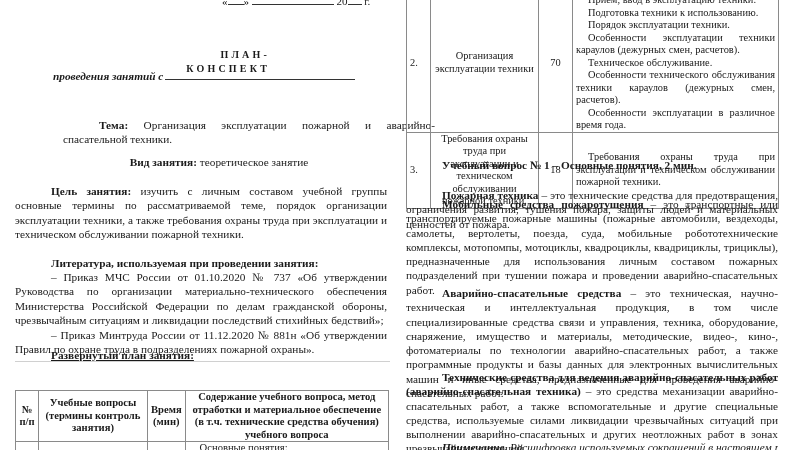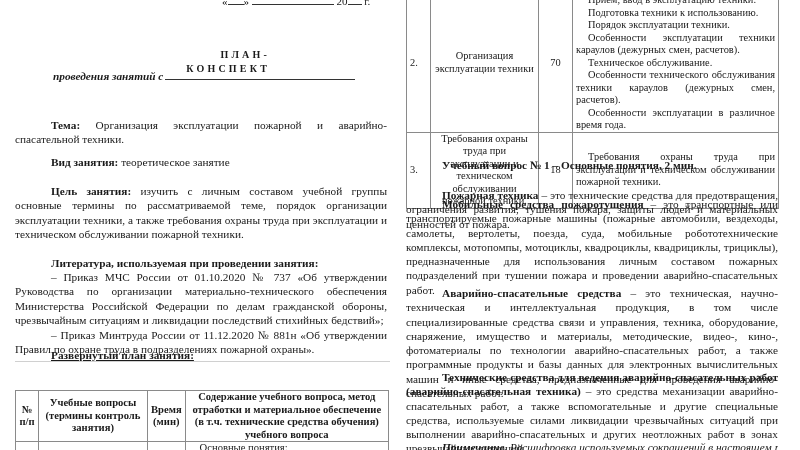--- a/index.html
+++ b/index.html
@@ -15,21 +15,21 @@
   .just { text-align:justify; }
   .ind { text-indent:36px; }
 
   
   .date-line { left:222px; top:-6px; width:160px; font-size:11px; }
   .date-line .u { display:inline-block; border-bottom:1px solid #333; height:10px; vertical-align:baseline; }
   .title { left:140px; top:48px; width:130px; text-align:right; font-weight:bold; letter-spacing:3.2px; font-size:10px; }
   .subtitle { left:53px; top:69px; font-weight:bold;font-style:italic; }
   .subtitle .u { display:inline-block; width:190px; border-bottom:1px solid #333; height:10px; margin-left:2px; }
   .left-block { left:15px; width:372px; }
-  .row-split { display:flex; justify-content:space-between; }
+  .row-split { display:flex; justify-content:center; }
 
   .page-break { left:15px; top:361px; width:375px; height:0; border-top:1px solid #d0d0d0; }
 
   table.plan { border-collapse:collapse; position:absolute; font-size:10.6px; line-height:12.6px; }
   table.plan td, table.plan th { border:1px solid #8a8a8a; padding:0 3px; vertical-align:middle; }
   table.plan th { font-weight:bold; text-align:center; }
   .c { text-align:center; }
 
   
   .right-block { left:406px; width:372px; }
@@ -42,21 +42,21 @@
   <span class="u" style="width:82px"></span>
   <span>20</span><span class="u" style="width:14px"></span>
   <span>г.</span>
 </div>
 
 <div class="abs title">ПЛАН-КОНСПЕКТ</div>
 <div class="abs subtitle">
   <span>проведения занятий с</span><span class="u"></span>
 </div>
 
-<div class="abs left-block just ind" style="top:118px;">
+<div class="abs left-block just ind" style="top:118px;margin-left:48px;">
   <span class="b">Тема:</span>
   <span>Организация эксплуатации пожарной и аварийно-спасательной техники.</span>
 </div>
 
 <div class="abs left-block row-split" style="top:155px; padding-left:36px; box-sizing:border-box;">
   <span><span class="b">Вид занятия:</span> <span>теоретическое занятие</span></span>
 </div>
 
 <div class="abs left-block just ind" style="top:184px;">
   <span class="b">Цель занятия:</span>

